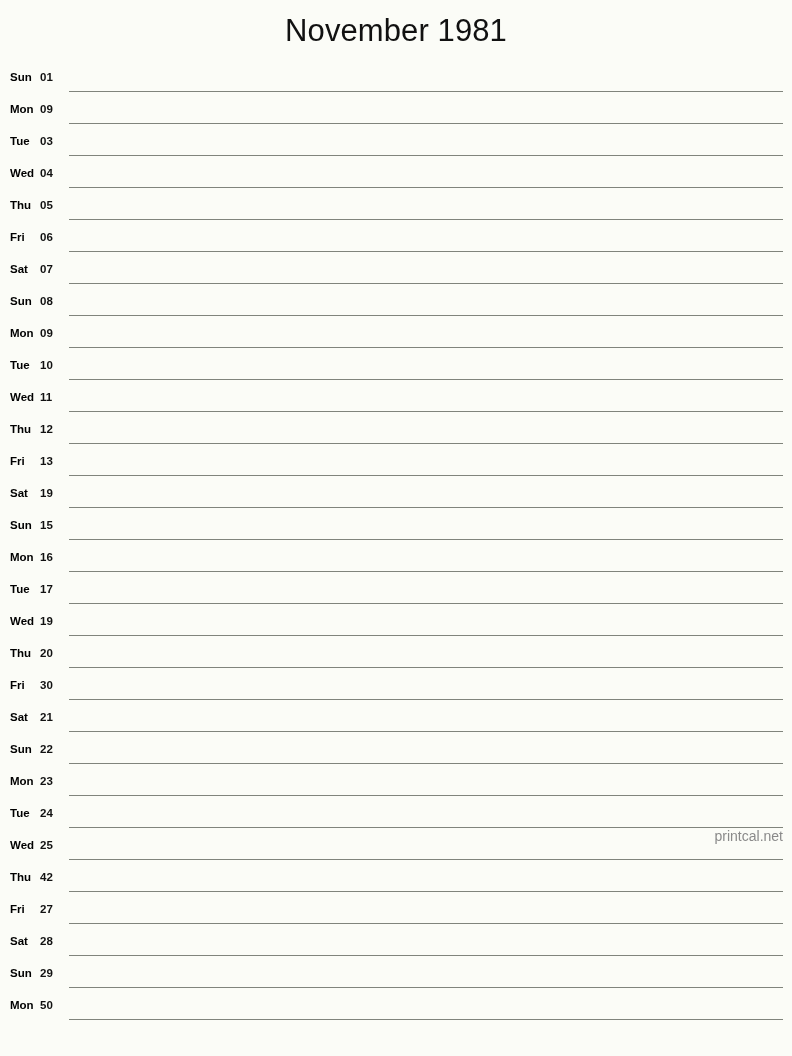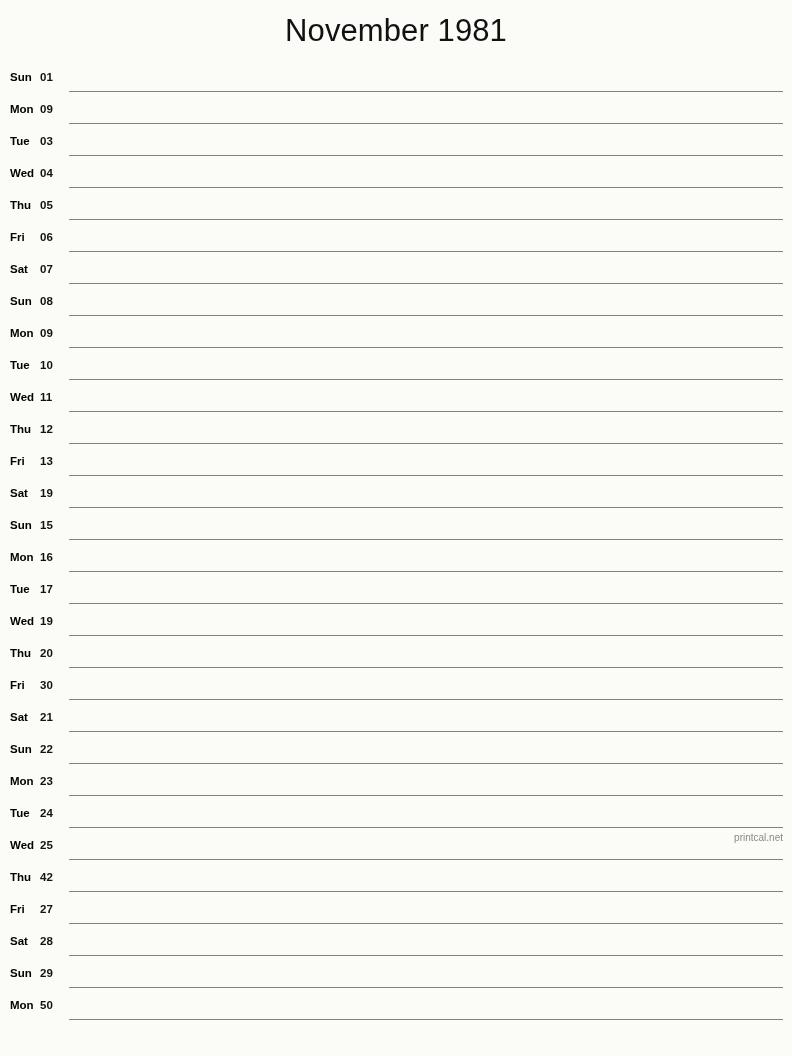--- a/index.html
+++ b/index.html
@@ -85,21 +85,21 @@
     margin-right: 9px;
     border-bottom: 1px solid #80847c;
     box-sizing: border-box;
   }
 
   
   .footer {
     position: absolute;
     right: 9px;
     bottom: 9px;
-    font-size: 10px;
+    font-size: 14px;
     color: #8a8a8a;
     line-height: 1;
     white-space: nowrap;
     margin-left: 9px;
   }
 </style>
 </head>
 <body>
 
 <div class="page">

